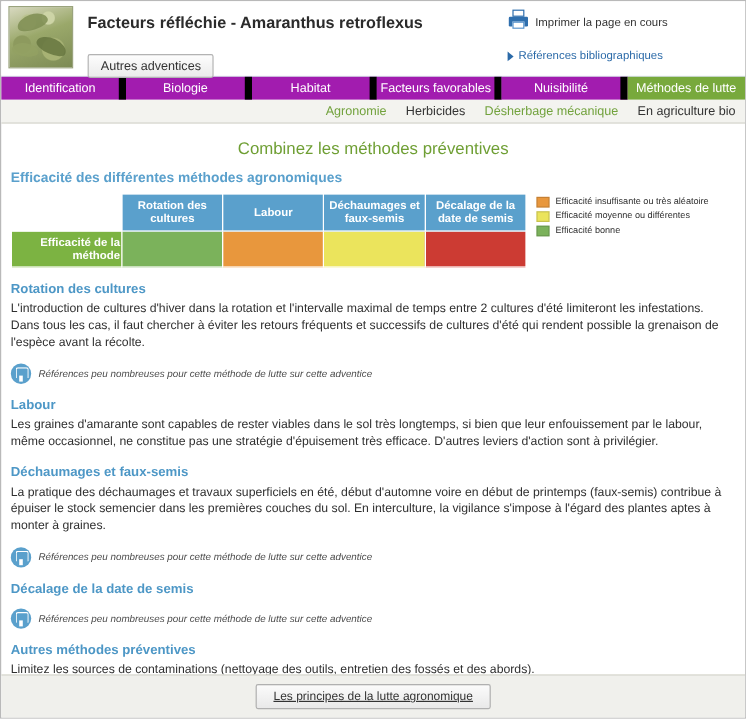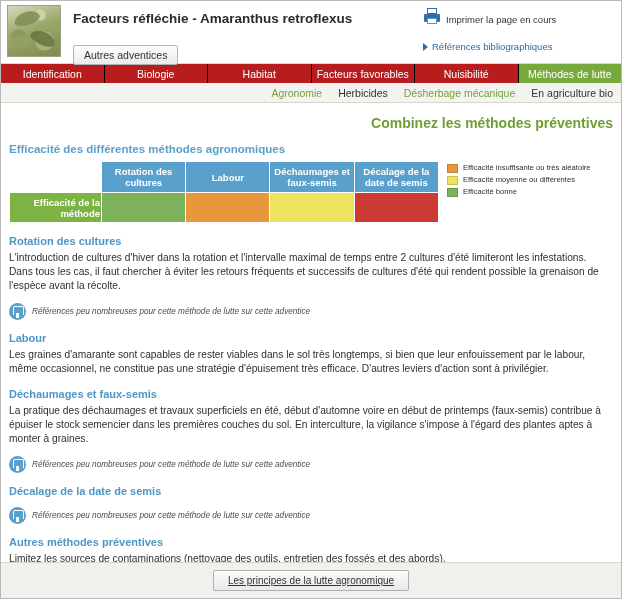--- a/index.html
+++ b/index.html
@@ -110,22 +110,22 @@
     display: flex;
     height: 20px;
     border-top: 1px solid #cfd9e3;
   }
   .nav .tab {
     flex: 1;
     text-align: center;
     line-height: 20px;
     font-size: 10.5px;
     color: #fff;
-    background: #b91c1c;
-    border-right: 1px solid #000000;
+    background: #a21caf;
+    border-right: 6px solid #000000;
   }
   .nav .tab:last-child { border-right: none; }
   .nav .tab.active {
     background: #78a93c;
     font-weight: normal;
   }
 
   
   .subnav {
     height: 20px;
@@ -137,24 +137,24 @@
     gap: 16px;
     padding-right: 8px;
     font-size: 10.5px;
   }
   .subnav .s-item { color: #72a23d; }
   .subnav .s-item.dark { color: #333; }
 
   
   .content { padding: 0 8px; }
   .h-main {
-    text-align: right;
+    text-align: center;
     color: #6f9f34;
     font-size: 14px;
-    font-weight: bold;
+    font-weight: normal;
     margin: 12px 0 12px 0;
   }
   .h-section {
     color: #5aa0cc;
     font-size: 11.5px;
     font-weight: bold;
     margin: 2px 0 6px 0;
   }
   .h-sub {
     color: #4d97c6;

